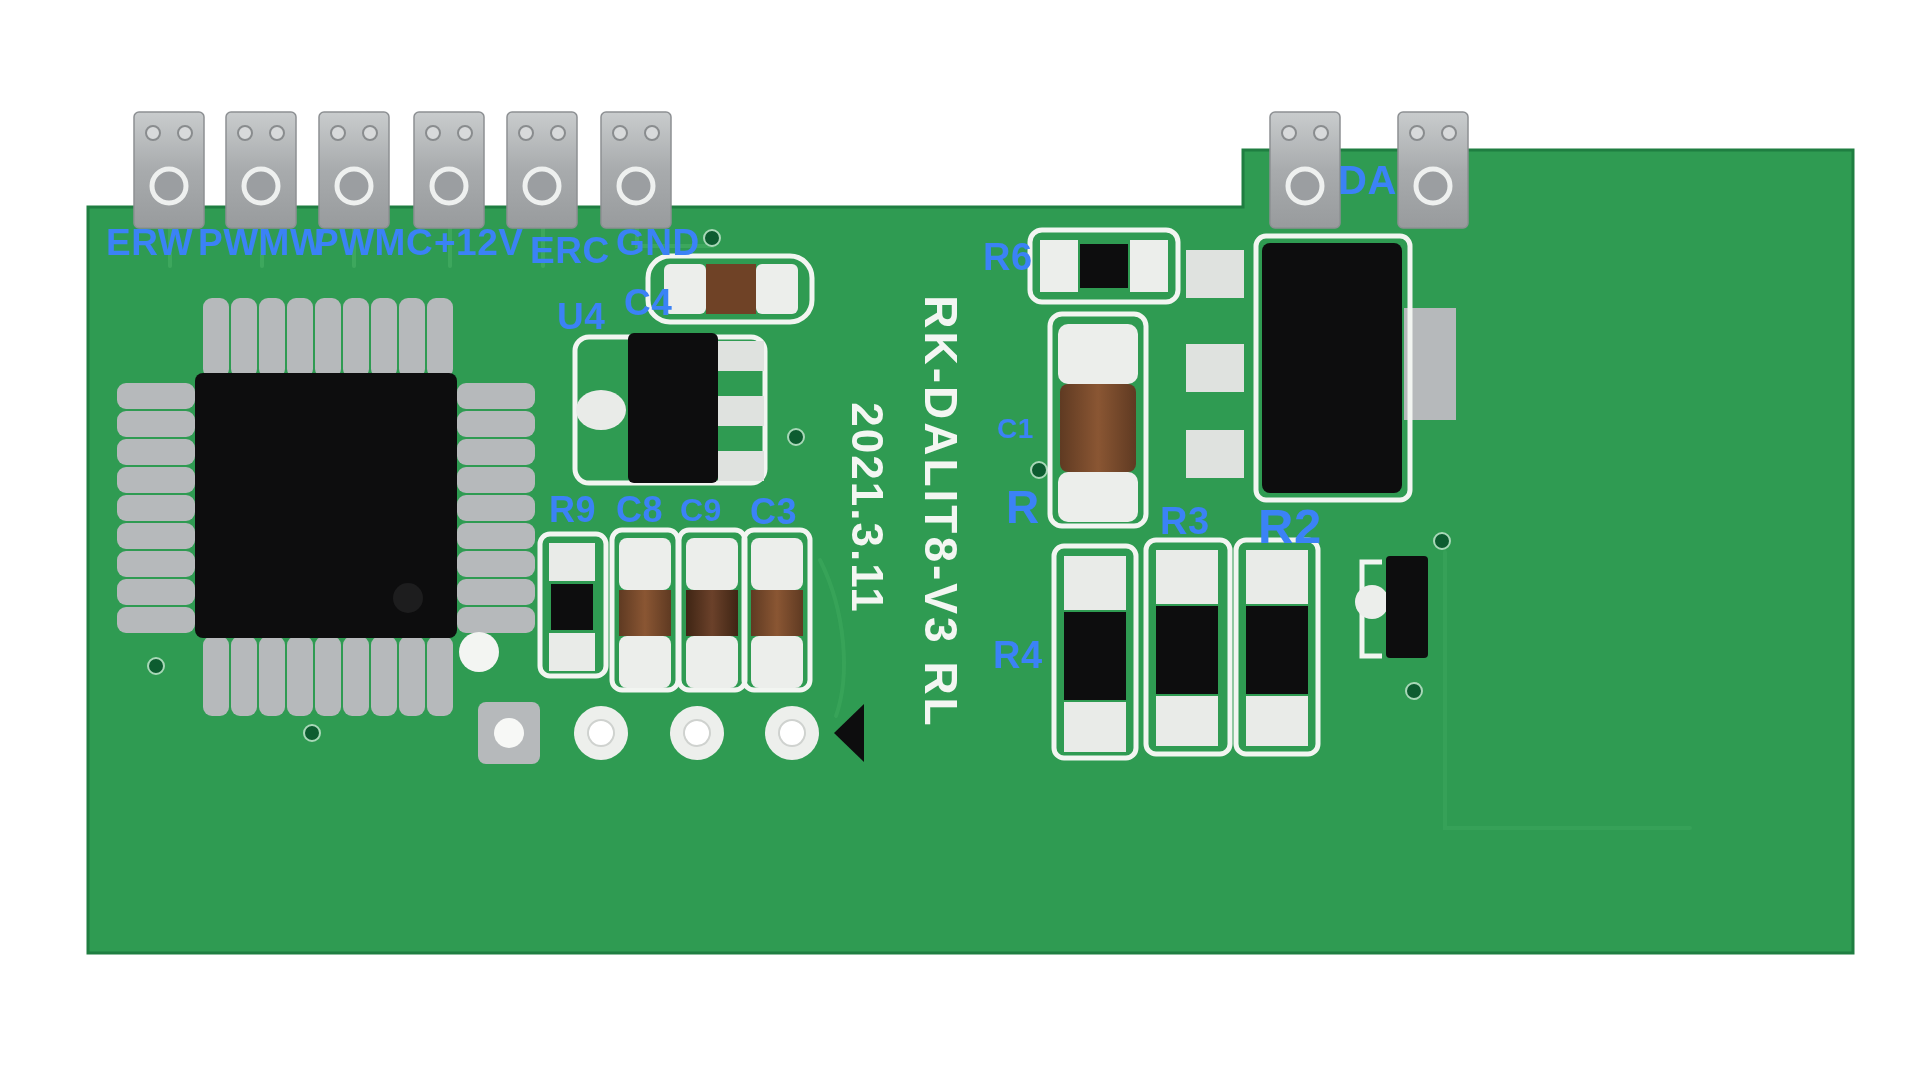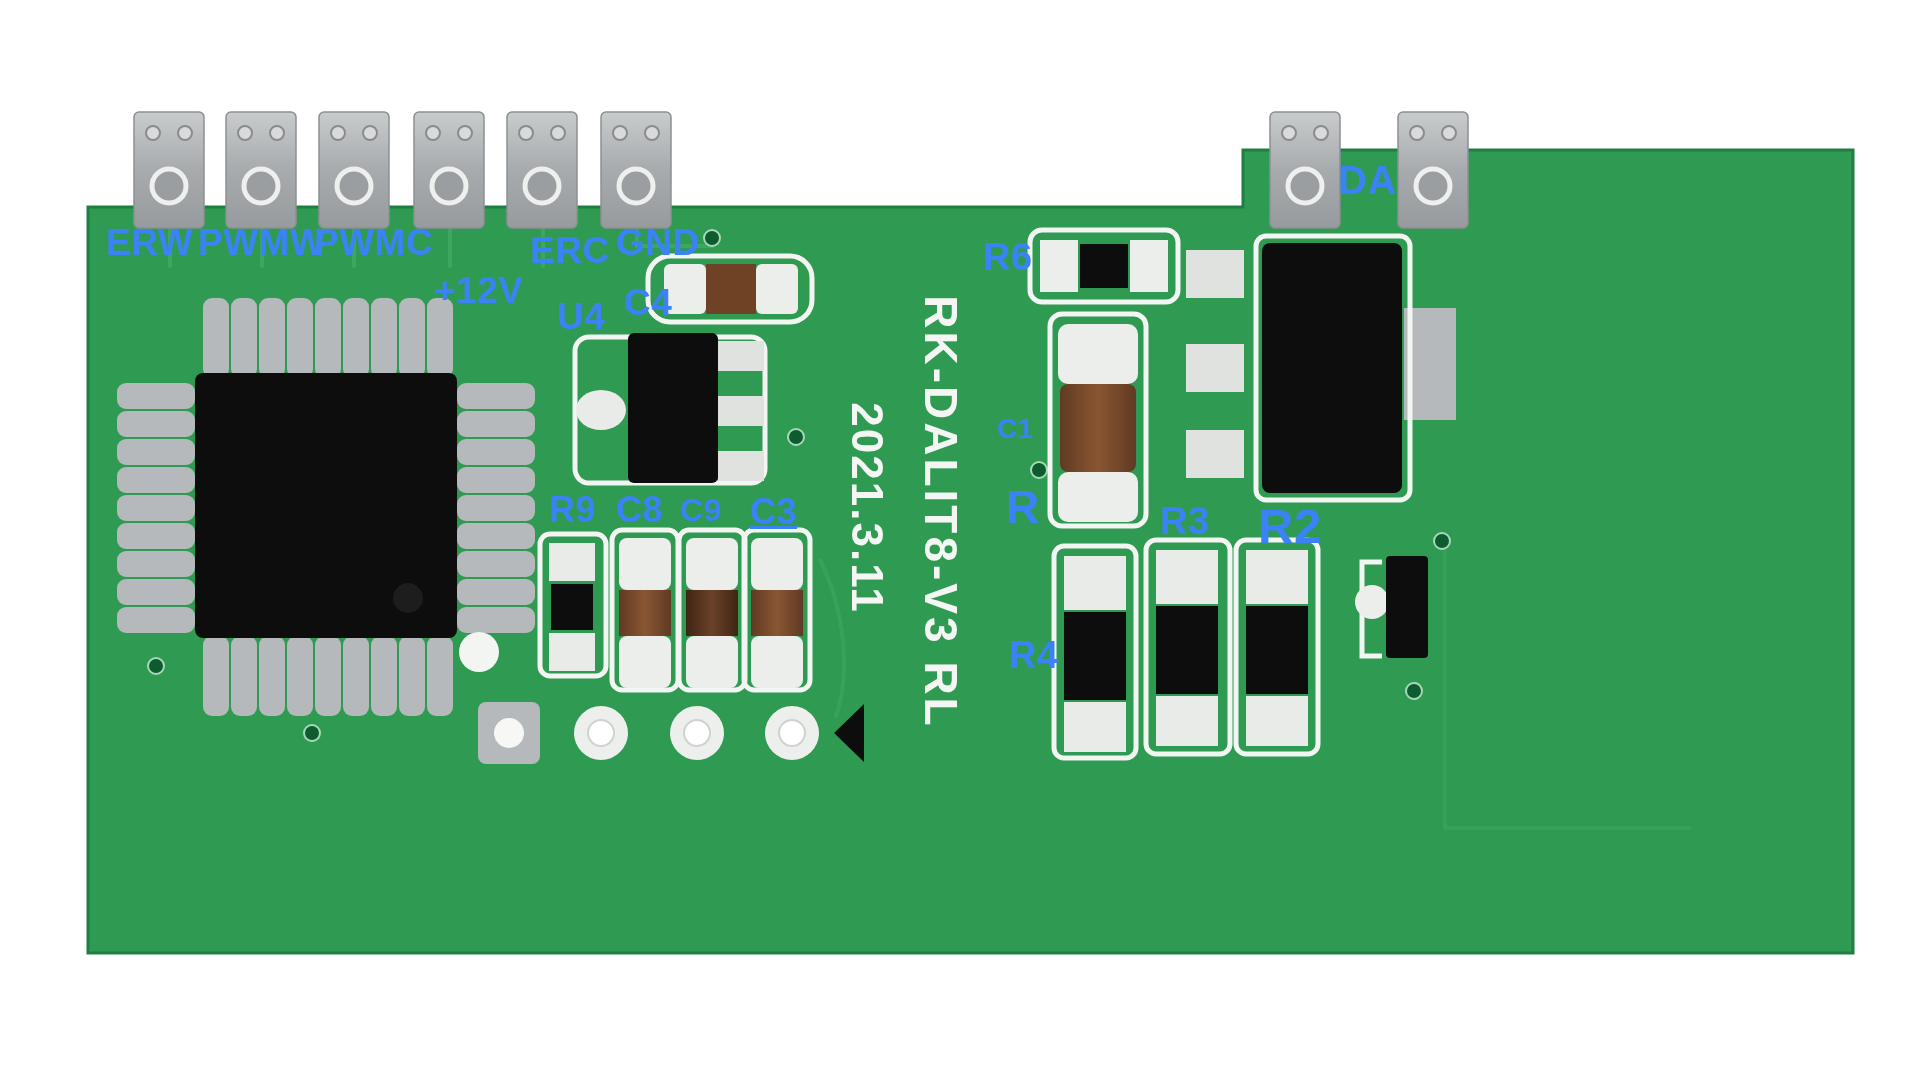--- a/index.html
+++ b/index.html
@@ -268,35 +268,35 @@
         <circle cx="792" cy="733" r="27" fill="#edefec"></circle>
         <circle cx="792" cy="733" r="13" fill="#ffffff" stroke="#cfd2cf" stroke-width="2"></circle>
       </g>
       <polygon points="834,733 864,704 864,762" fill="#0d0d0e"></polygon>
     </g>
   </svg>
 
   <div class="label" style="left:106px;top:224px;font-size:37px;">ERW</div>
   <div class="label" style="left:198px;top:224px;font-size:37px;">PWMW</div>
   <div class="label" style="left:314px;top:224px;font-size:37px;text-align:center;">PWMC</div>
-  <div class="label" style="left:434px;top:224px;font-size:37px;margin-top:48px;">+12V</div>
+  <div class="label" style="left:434px;top:224px;font-size:37px;">+12V</div>
   <div class="label" style="left:530px;top:232px;font-size:37px;">ERC</div>
   <div class="label" style="left:616px;top:224px;font-size:37px;">GND</div>
 
   <div class="label" style="left:1338px;top:160px;font-size:40px;">DA</div>
 
   <div class="label" style="left:518px;top:298px;font-size:37px;margin-left:39px;">U4</div>
   <div class="label" style="left:600px;top:284px;font-size:37px;margin-left:24px;">C4</div>
   <div class="label" style="left:549px;top:492px;font-size:36px;">R9</div>
   <div class="label" style="left:616px;top:492px;font-size:36px;">C8</div>
   <div class="label" style="left:680px;top:494px;font-size:32px;">C9</div>
-  <div class="label" style="left:750px;top:494px;font-size:36px;text-decoration:underline;">C3</div>
+  <div class="label" style="left:750px;top:494px;font-size:36px;">C3</div>
   <div class="label" style="left:983px;top:238px;font-size:38px;">R6</div>
   <div class="label" style="left:997px;top:415px;font-size:28px;">C1</div>
   <div class="label" style="left:1006px;top:484px;font-size:46px;">R</div>
-  <div class="label" style="left:993px;top:636px;font-size:38px;margin-left:16px;">R4</div>
+  <div class="label" style="left:993px;top:636px;font-size:38px;">R4</div>
   <div class="label" style="left:1160px;top:502px;font-size:38px;">R3</div>
   <div class="label" style="left:1258px;top:502px;font-size:49px;">R2</div>
 
   <div class="vlabel" style="left:867px;top:508px;font-size:44px;letter-spacing:2px;">2021.3.11</div>
   <div class="vlabel" style="left:941px;top:512px;font-size:46px;letter-spacing:3px;">RK-DALIT8-V3 RL</div>
 
 </div>
 
 </body></html>

